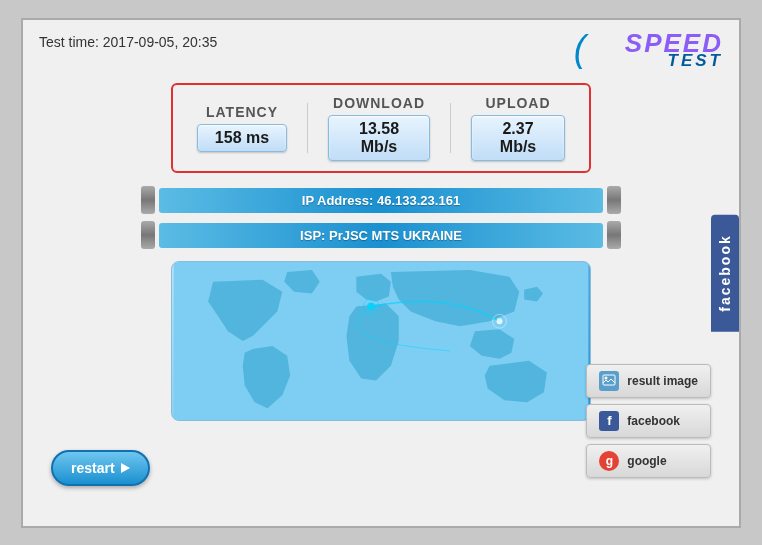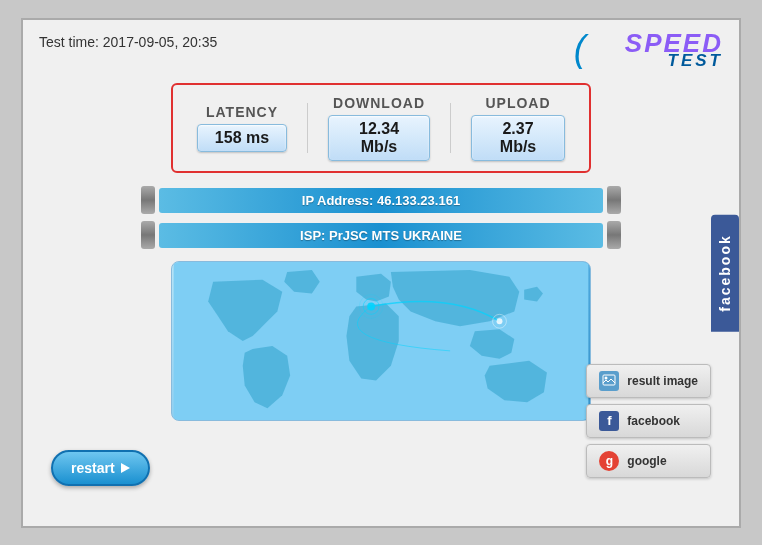--- a/index.html
+++ b/index.html
@@ -286,21 +286,21 @@
   <div class="main-content">
 
     <div class="results-box">
       <div class="metric">
         <span class="metric-label">LATENCY</span>
         <span class="metric-value">158 ms</span>
       </div>
       <div class="divider-metric"></div>
       <div class="metric">
         <span class="metric-label">DOWNLOAD</span>
-        <span class="metric-value">12.34 Mb/s</span>
+        <span class="metric-value">13.58 Mb/s</span>
       </div>
       <div class="divider-metric"></div>
       <div class="metric">
         <span class="metric-label">UPLOAD</span>
         <span class="metric-value">2.37 Mb/s</span>
       </div>
     </div>
 
     <div class="info-bar-wrapper">
       <div class="bar-handle"></div>

